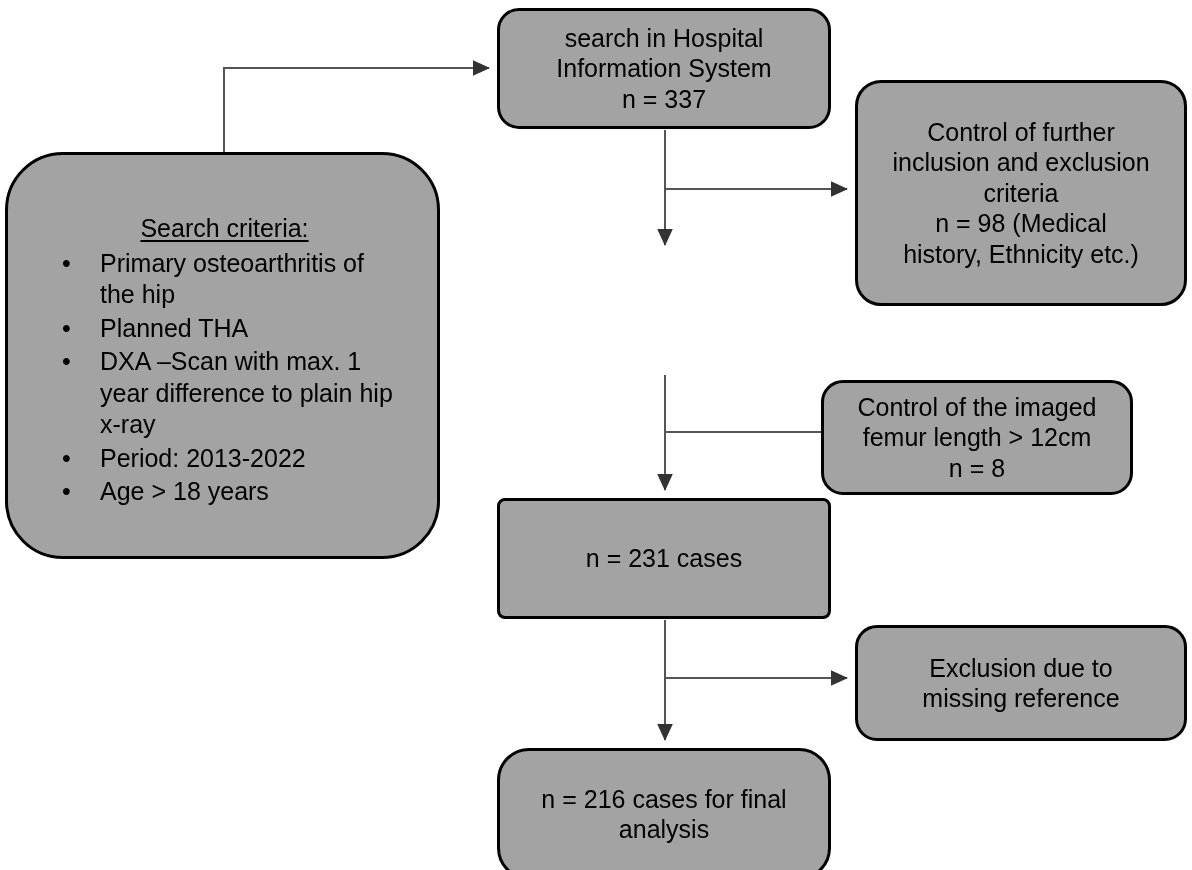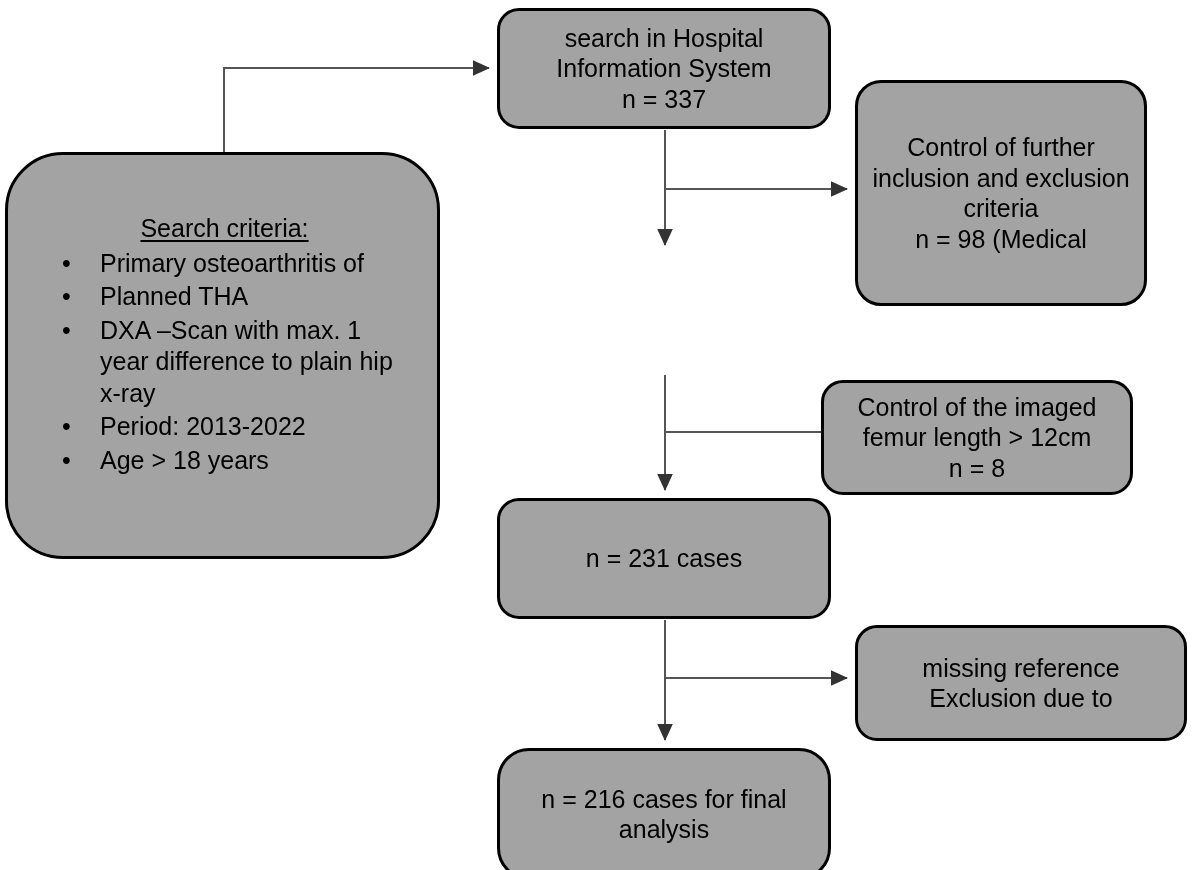--- a/index.html
+++ b/index.html
@@ -46,25 +46,25 @@
     box-sizing: border-box;
   }
   .node .line {
     display: block;
     white-space: nowrap;
   }
 
   
   #node-search-hospital { left: 497px; top: 8px;   width: 334px; height: 121px; border-radius: 22px; }
   #node-cases-239       { left: 497px; top: 253px; width: 334px; height: 121px; border-radius: 22px; }
-  #node-cases-231       { left: 497px; top: 498px; width: 334px; height: 121px; border-radius: 22px; }
+  #node-cases-231       { left: 497px; top: 498px; width: 334px; height: 121px; border-radius: 8px; }
   #node-cases-216       { left: 497px; top: 748px; width: 334px; height: 132px; border-radius: 32px; }
 
   
-  #node-excl-criteria   { left: 855px; top: 80px;  width: 292px; height: 226px; border-radius: 26px; }
+  #node-excl-criteria   { left: 855px; top: 80px;  width: 332px; height: 226px; border-radius: 26px; }
   #node-excl-femur      { left: 821px; top: 380px; width: 312px; height: 115px; border-radius: 22px; }
   #node-excl-sphere     { left: 855px; top: 625px; width: 332px; height: 116px; border-radius: 22px; }
 
   
   #node-search-criteria {
     left: 5px; top: 152px; width: 435px; height: 407px;
     border-radius: 58px;
     display: block;
     padding: 14px;
     font-size: 25px;
@@ -141,20 +141,21 @@
     </g>
   </svg>
 
   <div class="node" id="node-search-criteria">
     <div class="criteria-inner">
       <div class="criteria-title">Search criteria:</div>
       <ul class="criteria-list">
         <li>
           <span class="bullet">•</span>
           <span class="line">Primary osteoarthritis of</span>
+          <span class="line">the hip</span>
         </li>
         <li>
           <span class="bullet">•</span>
           <span class="line">Planned THA</span>
         </li>
         <li>
           <span class="bullet">•</span>
           <span class="line">DXA –Scan with max. 1</span>
           <span class="line">year difference to plain hip</span>
           <span class="line">x-ray</span>
@@ -192,31 +193,32 @@
       <span class="line">analysis</span>
     </div>
   </div>
 
   <div class="node" id="node-excl-criteria">
     <div class="lines">
       <span class="line">Control of further</span>
       <span class="line">inclusion and exclusion</span>
       <span class="line">criteria</span>
       <span class="line">n = 98 (Medical</span>
+      <span class="line">history, Ethnicity etc.)</span>
     </div>
   </div>
 
   <div class="node" id="node-excl-femur">
     <div class="lines">
       <span class="line">Control of the imaged</span>
       <span class="line">femur length &gt; 12cm</span>
       <span class="line">n = 8</span>
     </div>
   </div>
 
   <div class="node" id="node-excl-sphere">
     <div class="lines">
+      <span class="line">Exclusion due to</span>
       <span class="line">missing reference</span>
-      <span class="line">Exclusion due to</span>
     </div>
   </div>
 
 </div>
 
 </body></html>

